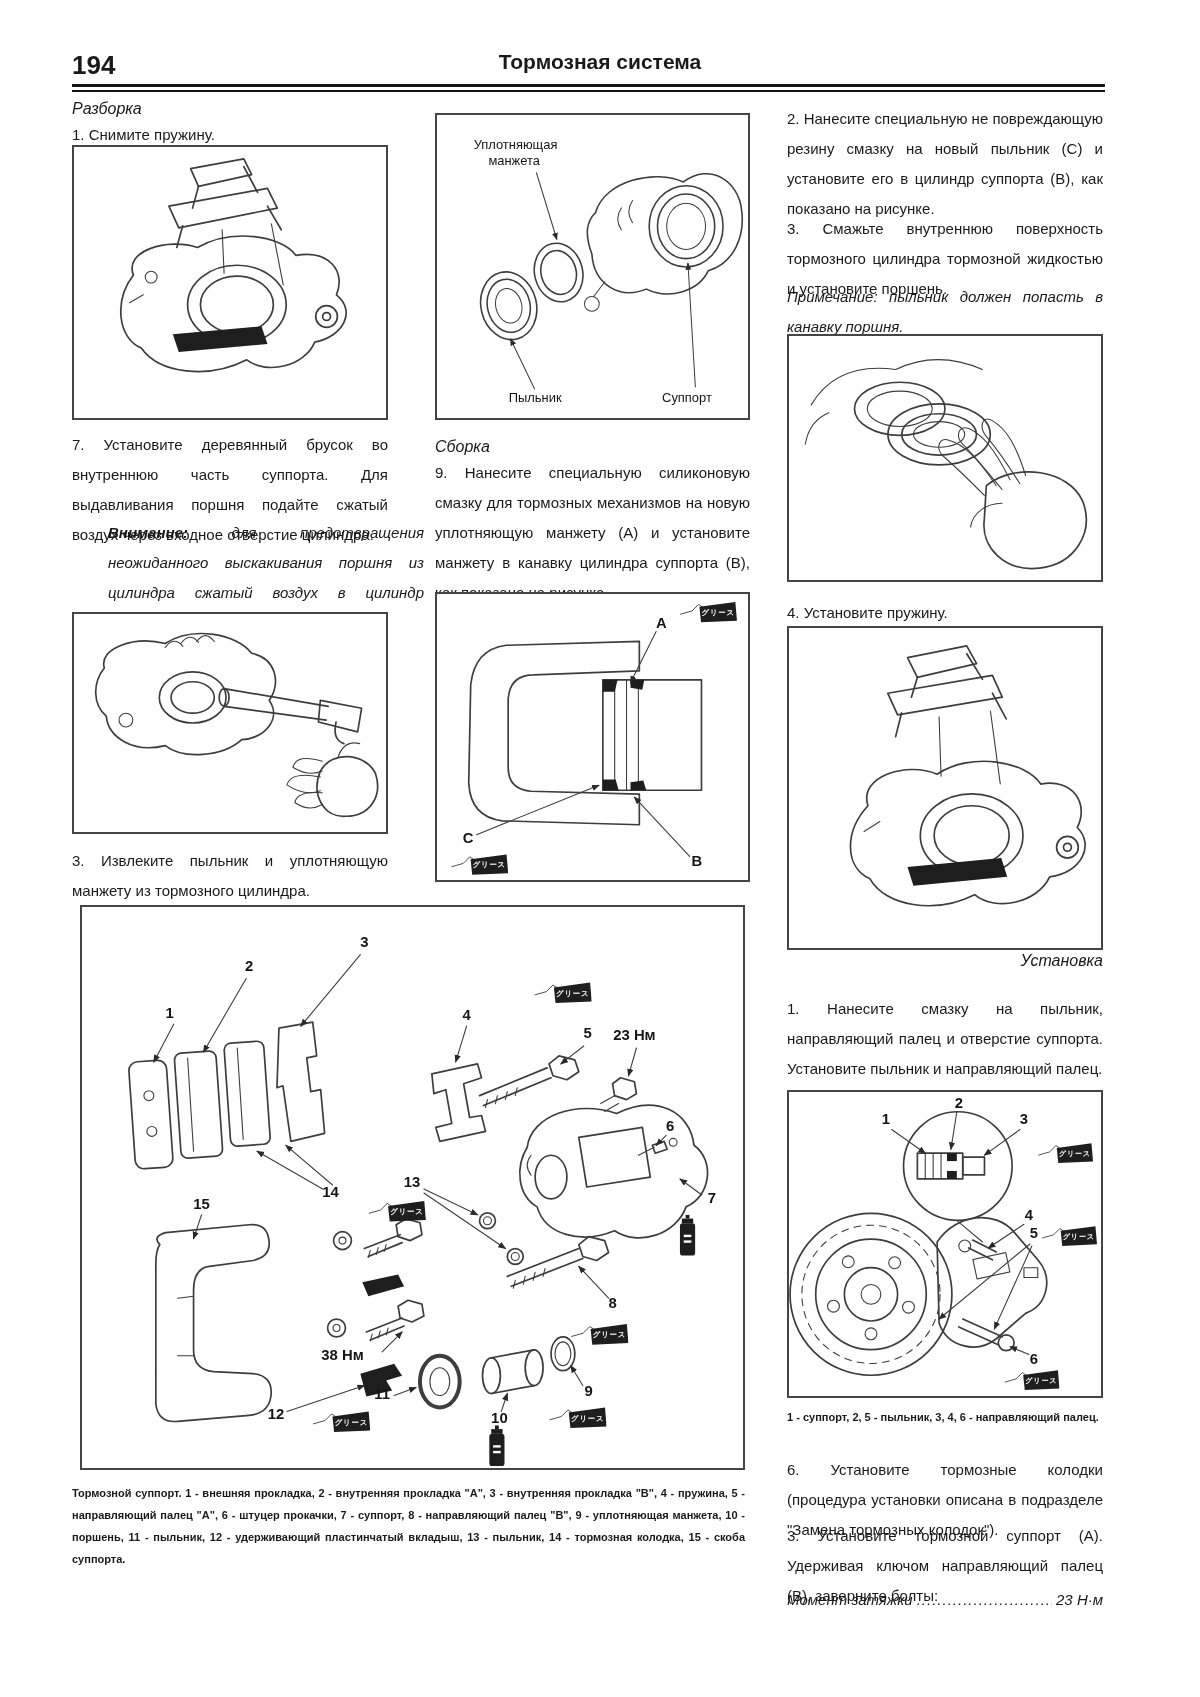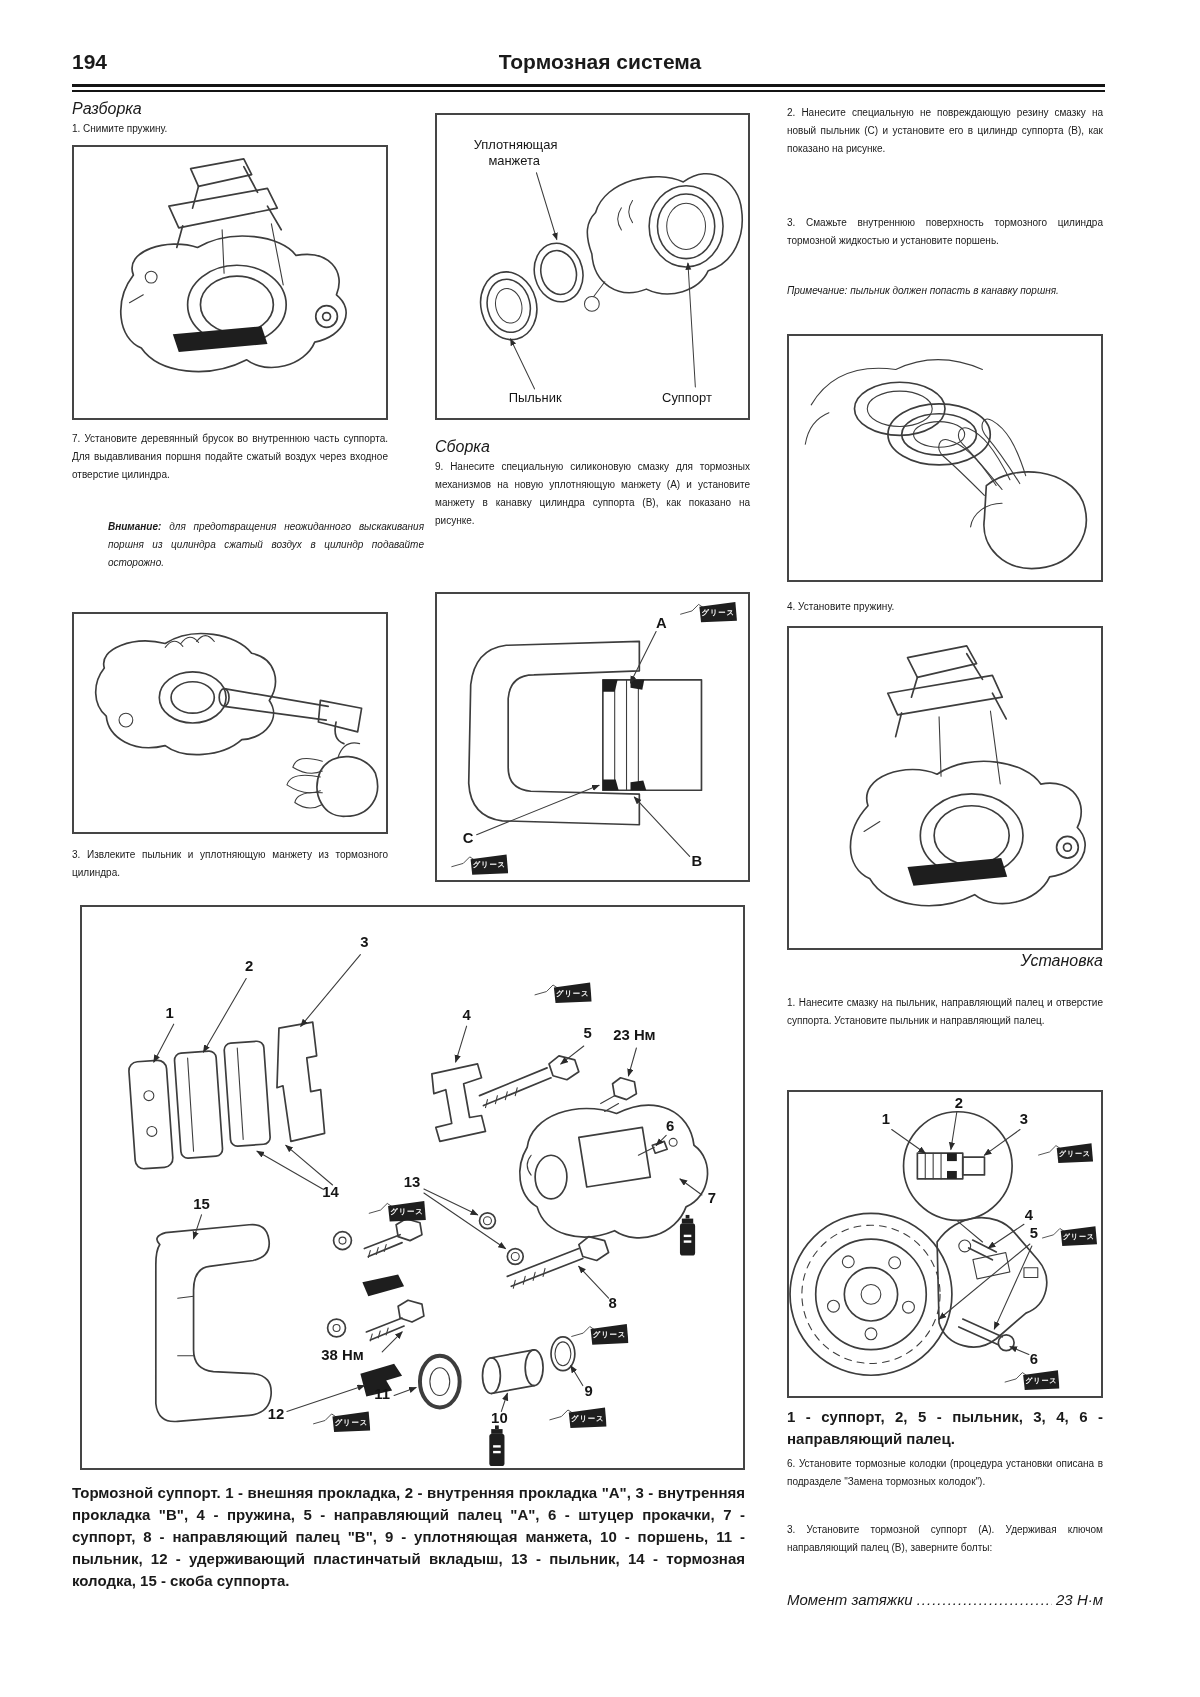--- a/index.html
+++ b/index.html
@@ -1,31 +1,31 @@
 <!DOCTYPE html>
 <html><head>
 <meta charset="utf-8">
 <style>
   html,body{margin:0;padding:0;}
   body{
     width:1200px;height:1697px;position:relative;background:#ffffff;
     font-family:"Liberation Sans",sans-serif;color:#1a1a1a;overflow:hidden;
   }
   .abs{position:absolute;}
-  .coltext{font-size:10px;line-height:18px;text-align:justify;}
+  .coltext{font-size:15px;line-height:30px;text-align:justify;}
   .h-sec{font-size:16px;font-weight:normal;font-style:italic;}
   .i{font-style:italic;}
   .b{font-weight:bold;}
   .u{}
-  .pgnum{font-size:21px;font-weight:bold;}
+  .pgnum{font-size:26px;font-weight:bold;}
   .pgtitle{font-size:21px;font-weight:bold;text-align:center;}
   .rule{border-top:3px solid #141414;border-bottom:2px solid #141414;height:3px;}
   .figbox{border:2px solid #454545;background:#fff;box-sizing:border-box;}
   .figbox svg{display:block;width:100%;height:100%;}
-  .cap{font-size:15px;line-height:22px;font-weight:bold;text-align:justify;}
+  .cap{font-size:11px;line-height:22px;font-weight:bold;text-align:justify;}
   .torque{display:flex;align-items:flex-start;font-size:15px;font-style:italic;}
   .torque .dots{flex:1;overflow:hidden;white-space:nowrap;margin:0 4px;letter-spacing:1px;}
   
   .ln{fill:none;stroke:#3d3d3d;stroke-width:1.7;stroke-linecap:round;stroke-linejoin:round;}
   .thin{stroke-width:1.1;}
   .thick{stroke-width:4;}
   .dk{fill:#1e1e1e;stroke:none;}
   .num{font:bold 15px "Liberation Sans",sans-serif;fill:#151515;}
   .lbl{font:14px "Liberation Sans",sans-serif;fill:#151515;}
   .grtxt{font:bold 9px "DejaVu Sans",sans-serif;fill:#ffffff;letter-spacing:1px;}

